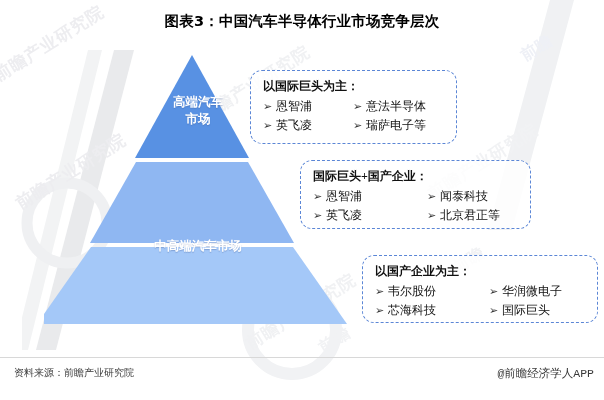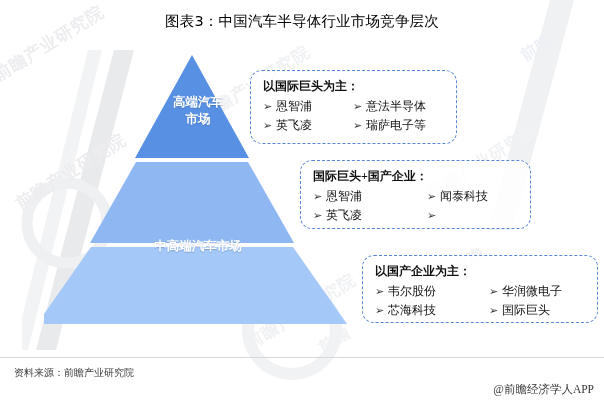--- a/index.html
+++ b/index.html
@@ -50,21 +50,21 @@
   }
 
   
   #title {
     position: absolute;
     left: 0;
     top: 12px;
     width: 604px;
     text-align: center;
     font-size: 14.5px;
-    font-weight: normal;
+    font-weight: bold;
     color: #000000;
     font-family: "DejaVu Sans", "Liberation Sans", sans-serif;
     letter-spacing: 0.2px;
   }
 
   
   #pyramid-wrap {
     position: absolute;
     left: 44px;
     top: 52px;
@@ -154,22 +154,21 @@
     font-size: 10px;
     color: #3a3a3a;
     font-family: "DejaVu Sans", "Liberation Sans", sans-serif;
   }
   #footer-brand {
     position: absolute;
     right: 10px;
     top: 366px;
     font-size: 11.5px;
     color: #3a3a3a;
-    font-family: Liberation Serif, serif;
-    margin-top: 16px;
+    font-family: Liberation Mono, monospace;
   }
 </style>
 </head>
 <body>
 
 <div id="canvas">
 
   <svg class="wm-slash" width="120" height="300" style="left:22px; top:50px;" viewBox="0 0 120 300">
     <polygon points="92,0 112,0 34,300 14,300" fill="#e9eaec"></polygon>
     <polygon points="66,0 80,0 6,300 -8,300" fill="#f2f3f4"></polygon>
@@ -241,20 +240,21 @@
       <div class="callout-item">
         <span class="bullet-arrow">➢</span>
         <span class="item-text">闻泰科技</span>
       </div>
       <div class="callout-item">
         <span class="bullet-arrow">➢</span>
         <span class="item-text">英飞凌</span>
       </div>
       <div class="callout-item">
         <span class="bullet-arrow">➢</span>
+        <span class="item-text">北京君正等</span>
       </div>
     </div>
   </div>
 
   <div class="callout" id="callout-2">
     <div class="callout-title">以国产企业为主：</div>
     <div class="callout-grid">
       <div class="callout-item">
         <span class="bullet-arrow">➢</span>
         <span class="item-text">韦尔股份</span>

